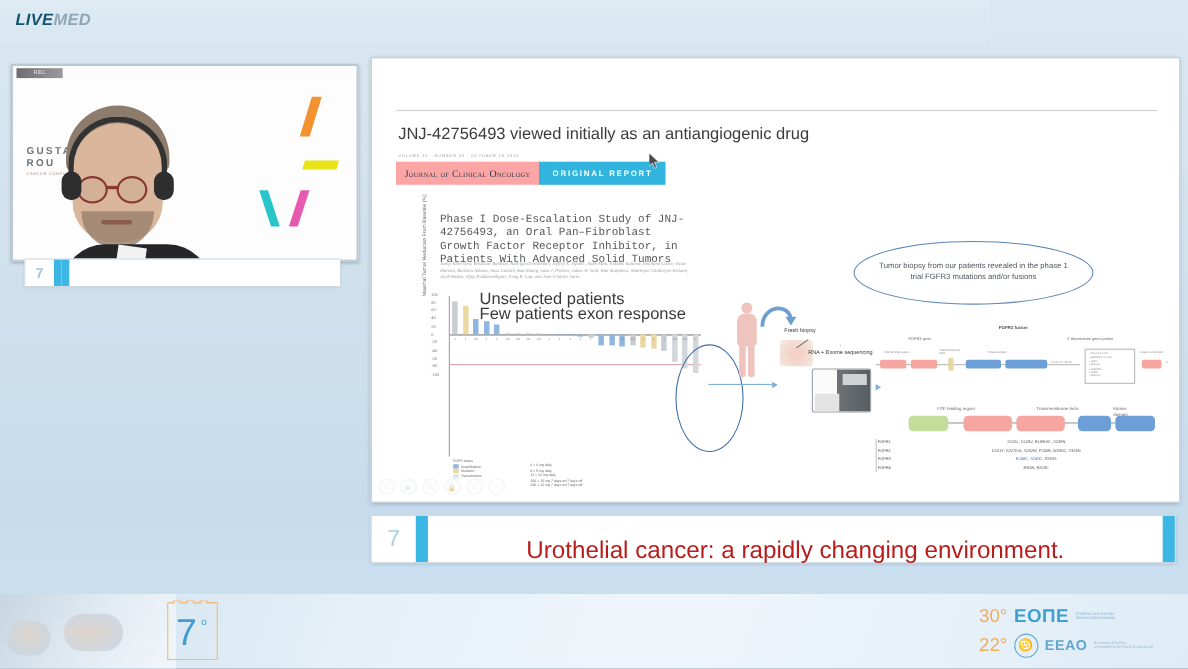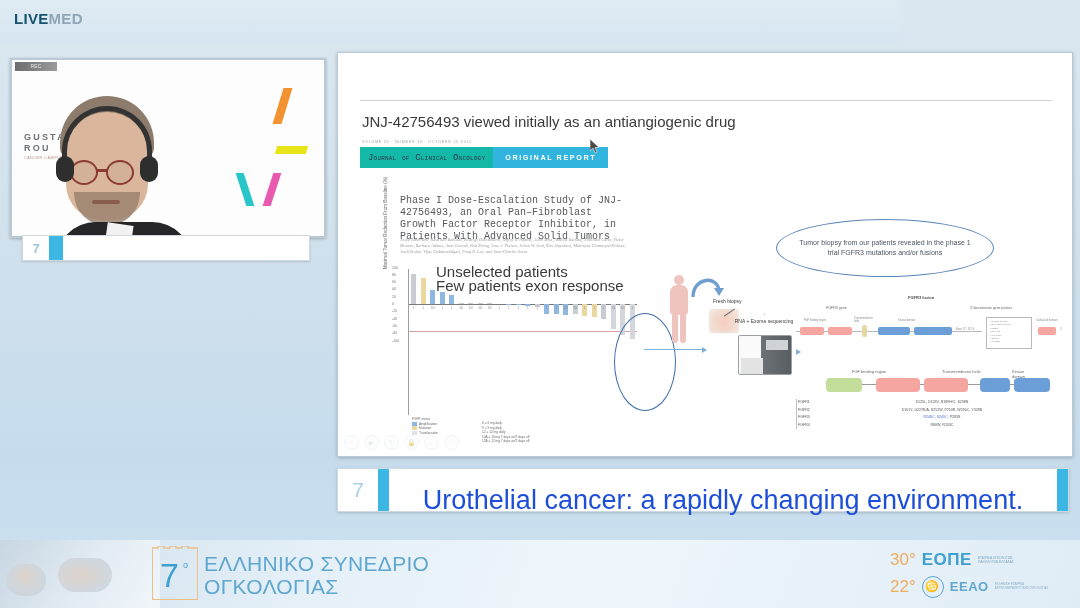--- a/index.html
+++ b/index.html
@@ -12,20 +12,21 @@
   #root {
     position: relative;
     width: 1080px; height: 608px;
     background: linear-gradient(180deg,#dbe8f1 0%, #cfe0ec 45%, #c6dced 75%, #cde2f0 100%);
   }
 
   
   .brandbar {
     position: absolute; left: 0; top: 0; width: 900px; height: 44px;
     background: linear-gradient(180deg,#dfebf3 0%, #d6e6f0 100%);
+    font-style: italic;
   }
   .brand-logo {
     position: absolute; left: 14px; top: 10px;
     font-size: 15px; font-weight: bold; letter-spacing: .3px;
   }
   .brand-live { color: #15536e; }
   .brand-med { color: #8fa7b4; }
 
   
   .video-panel {
@@ -107,21 +108,21 @@
     font-size: 21px; color: #5b7fd4; letter-spacing: .1px;
   }
   .slide-rule { position:absolute; left: 22px; top: 47px; width: 692px; height: 1px; background:#d2d2d2; }
   .slide-sub {
     position:absolute; left: 24px; top: 60px; font-size: 15px; color: #3b3b3b;
   }
   
   .jrn-volume { position:absolute; left: 24px; top: 87px; font-size: 3.6px; color:#9aa0a6; letter-spacing:.8px;}
   .jrn-box { position:absolute; left: 22px; top: 94px; height: 21px; display:flex; }
   .jrn-left {
-    background:#14b8a6; color:#2b3c52; font-family:Liberation Mono, monospace;
+    background:#fca5a5; color:#2b3c52; font-family:Liberation Serif, serif;
     font-size: 9px; padding: 0 8px; display:flex; align-items:center; letter-spacing: .2px;
     font-variant: small-caps;
   }
   .jrn-right {
     background:#31b4dd; color:#fff; font-size: 7.2px; font-weight: bold;
     letter-spacing: 1.6px; padding: 0 12px; display:flex; align-items:center;
   }
   
   .art-title {
     position:absolute; left: 62px; top: 142px; width: 230px;
@@ -232,21 +233,21 @@
 
   
   .lower-banner {
     position:absolute; left: 337px; top: 468px; width: 732px; height: 44px;
     background: #fff; border:1px solid #cfd9e2; display:flex; align-items:center;
     box-shadow: 0 1px 3px rgba(0,0,0,.18);
   }
   .lb-logo { width: 40px; height:100%; display:flex; align-items:center; justify-content:center;
              color:#a8cfe6; font-size: 21px; }
   .lb-bar { width: 11px; height:100%; background:#3cb6e3;}
-  .lb-text { flex:1; text-align:center; font-size: 27px; color:#1d4ed8;margin-top:20px; }
+  .lb-text { flex:1; text-align:center; font-size: 22px; color:#b91c1c;margin-top:20px; }
   .lb-bar-r { width: 11px; height:100%; background:#3cb6e3;}
 
   
   .footer {
     position:absolute; left:0; bottom:0; width:1080px; height: 68px;
     background: linear-gradient(110deg,#cfe0ee 0%, #e4eff7 28%, #eff6fb 55%, #dfecf6 100%);
     overflow:hidden;
   }
   .footer-photo {
     position:absolute; left:0; top:0; width: 160px; height: 68px;
@@ -560,24 +561,20 @@
 
     <div class="cong-logo">
       <div class="cl-frame"></div>
       <svg class="cl-crown" viewBox="0 0 46 8">
         <path d="M0 8 L0 2 L6 2 L6 0 L12 0 L12 2 L18 2 L18 0 L24 0 L24 2 L30 2 L30 0 L36 0 L36 2 L46 2 L46 8" fill="none" stroke="#edbe86" stroke-width="1.4"></path>
       </svg>
       <div class="cl-7">7</div>
       <div class="cl-deg">o</div>
     </div>
 
-    <div class="cong-name">
-      <div>ΕΛΛΗΝΙΚΟ ΣΥΝΕΔΡΙΟ</div>
-      <div>ΟΓΚΟΛΟΓΙΑΣ</div>
-    </div>
 
 
     <div class="logos-right">
       <div class="lr-row">
         <span class="lr-num">30°</span>
         <span class="lr-eope">ΕΟΠΕ</span>
         <span class="lr-eope-sub">ΕΤΑΙΡΕΙΑ ΟΓΚΟΛΟΓΩΝ ΠΑΘΟΛΟΓΩΝ ΕΛΛΑΔΑΣ</span>
       </div>
       <div class="lr-row">
         <span class="lr-num">22°</span>

